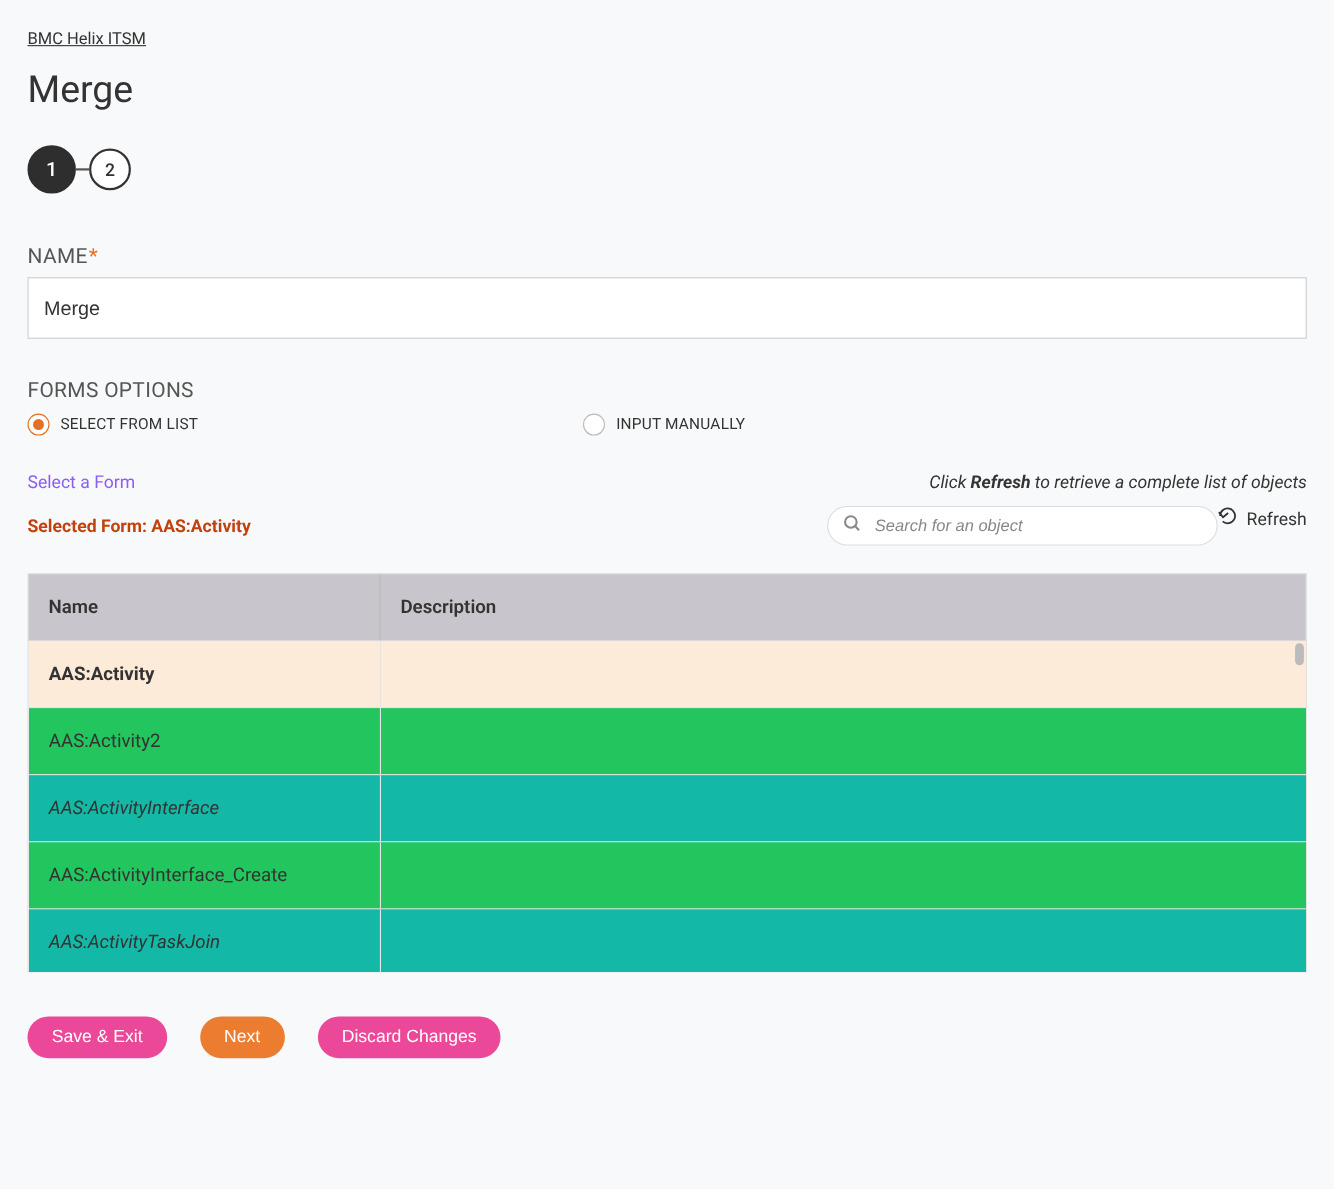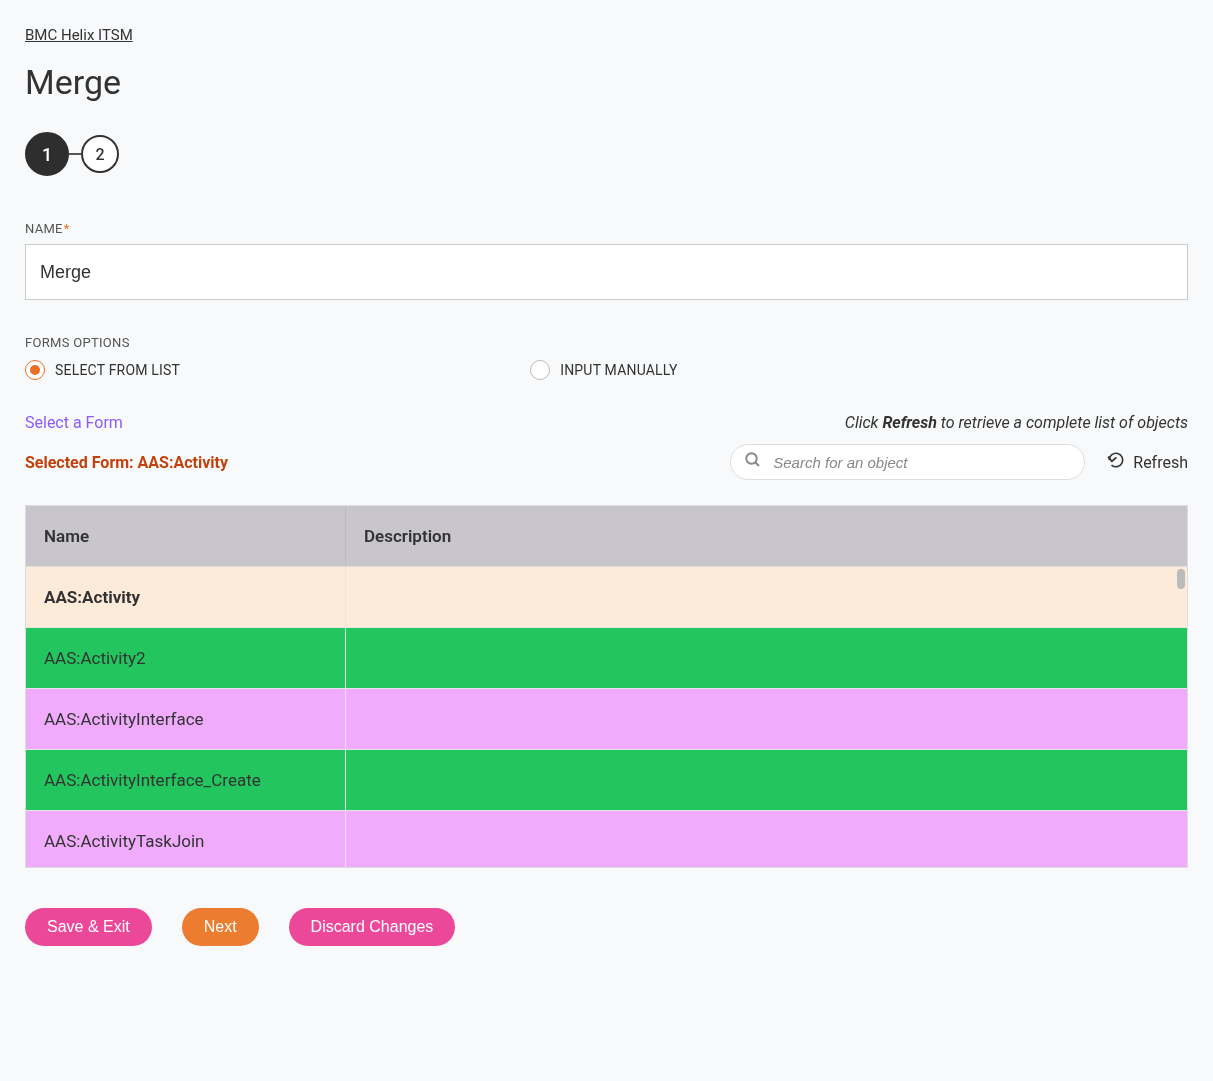--- a/index.html
+++ b/index.html
@@ -52,21 +52,21 @@
     width: 38px;
     height: 38px;
     font-size: 16px;
   }
   .step-line {
     width: 12px;
     height: 2px;
     background: #555;
   }
   .field-label {
-    font-size: 13px;
+    font-size: 19px;
     color: #555;
     letter-spacing: 0.3px;
     margin-bottom: 8px;
     text-transform: uppercase;
   }
   .field-label .req {
     color: #e76f25;
     margin-left: 1px;
   }
   .text-input {
@@ -138,22 +138,21 @@
     align-items: center;
     margin-bottom: 25px;
   }
   .selected-form-label {
     font-size: 16px;
     font-weight: 700;
     color: #c2410c;
   }
   .search-refresh-group {
     display: flex;
-    align-items: center;
-    gap: 22px;
+    align-items: flex-start;
   }
   .search-wrap {
     position: relative;
     width: 355px;
   }
   .search-input {
     width: 100%;
     height: 36px;
     border-radius: 18px;
     border: 1px solid #ddd;
@@ -201,21 +200,21 @@
     max-height: 300px;
     overflow-y: auto;
     position: relative;
   }
   .table-row {
     display: flex;
     border-bottom: 1px solid #e5e5e5;
     background: #22c55e;
     cursor: pointer;
   }
-  .table-row.alt { background: #f0abfc; }
+  .table-row.alt { background: #14b8a6; font-style: italic; }
   .table-row.selected { background: #fdebd9; }
   .td {
     padding: 20px 18px;
     font-size: 17px;
     color: #333;
   }
   .td.col-name { border-right: 1px solid #e5e5e5; }
   .table-row.selected .td { font-weight: 700; }
   .scrollbar-track {
     position: absolute;

